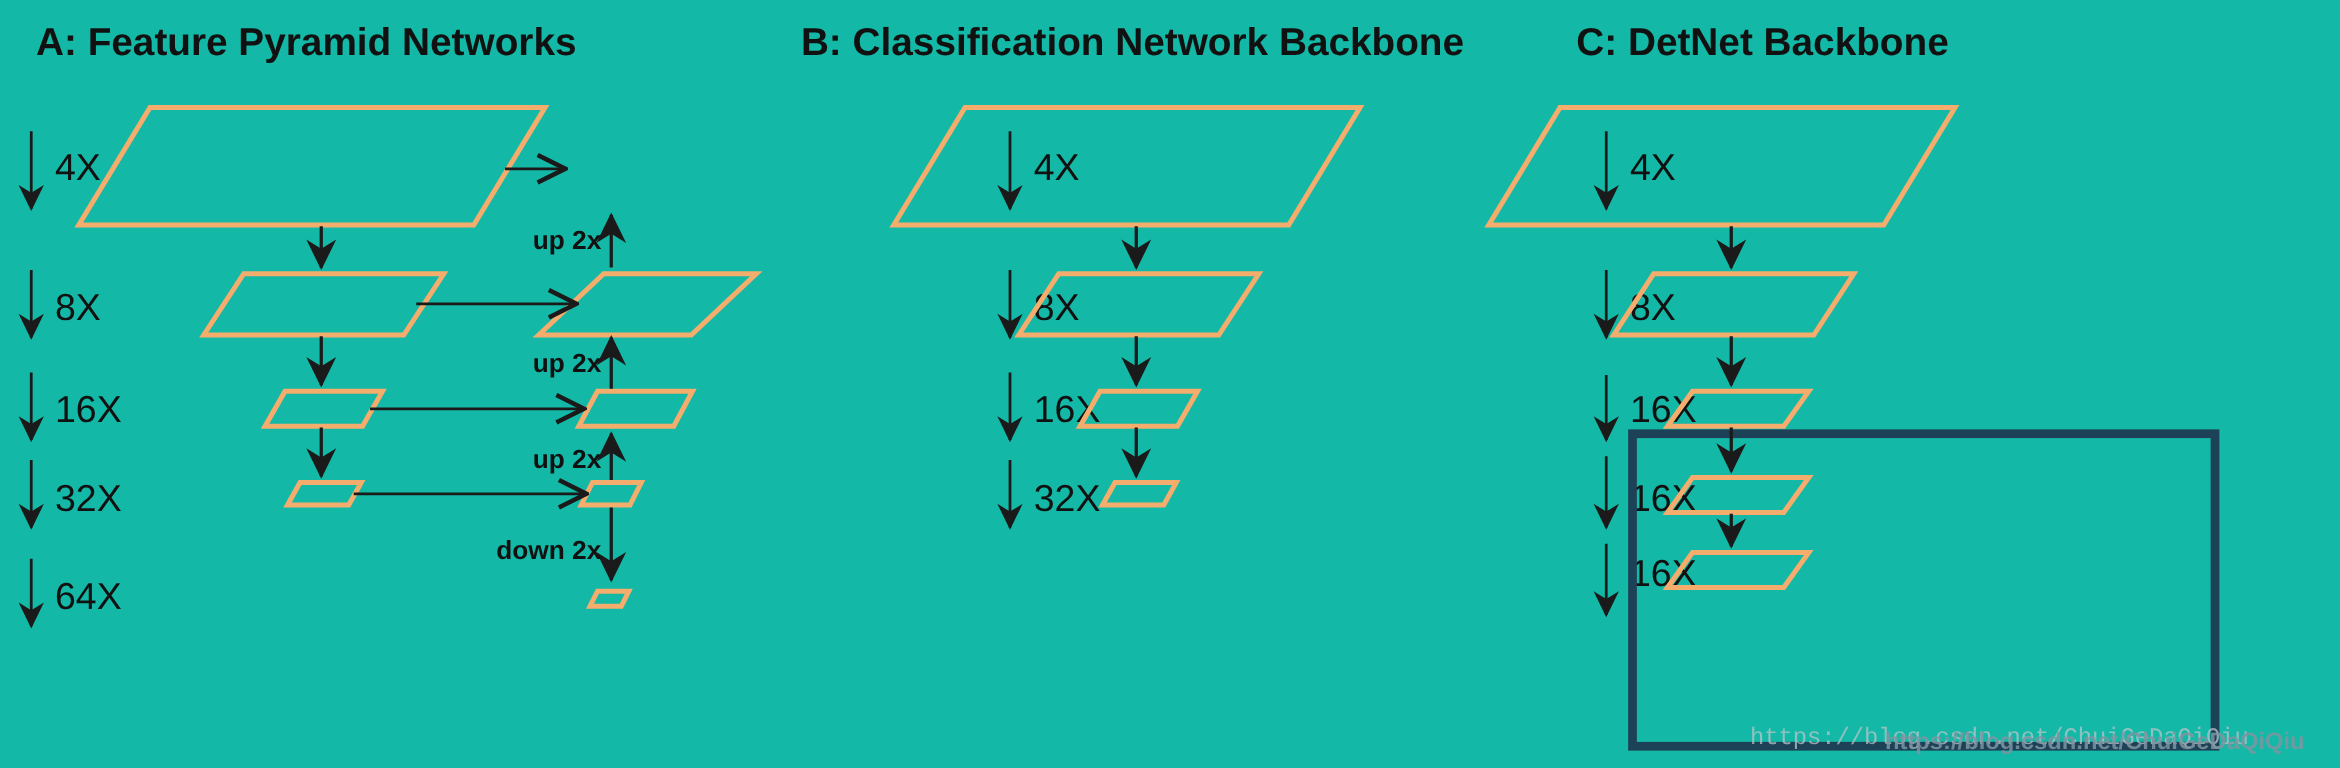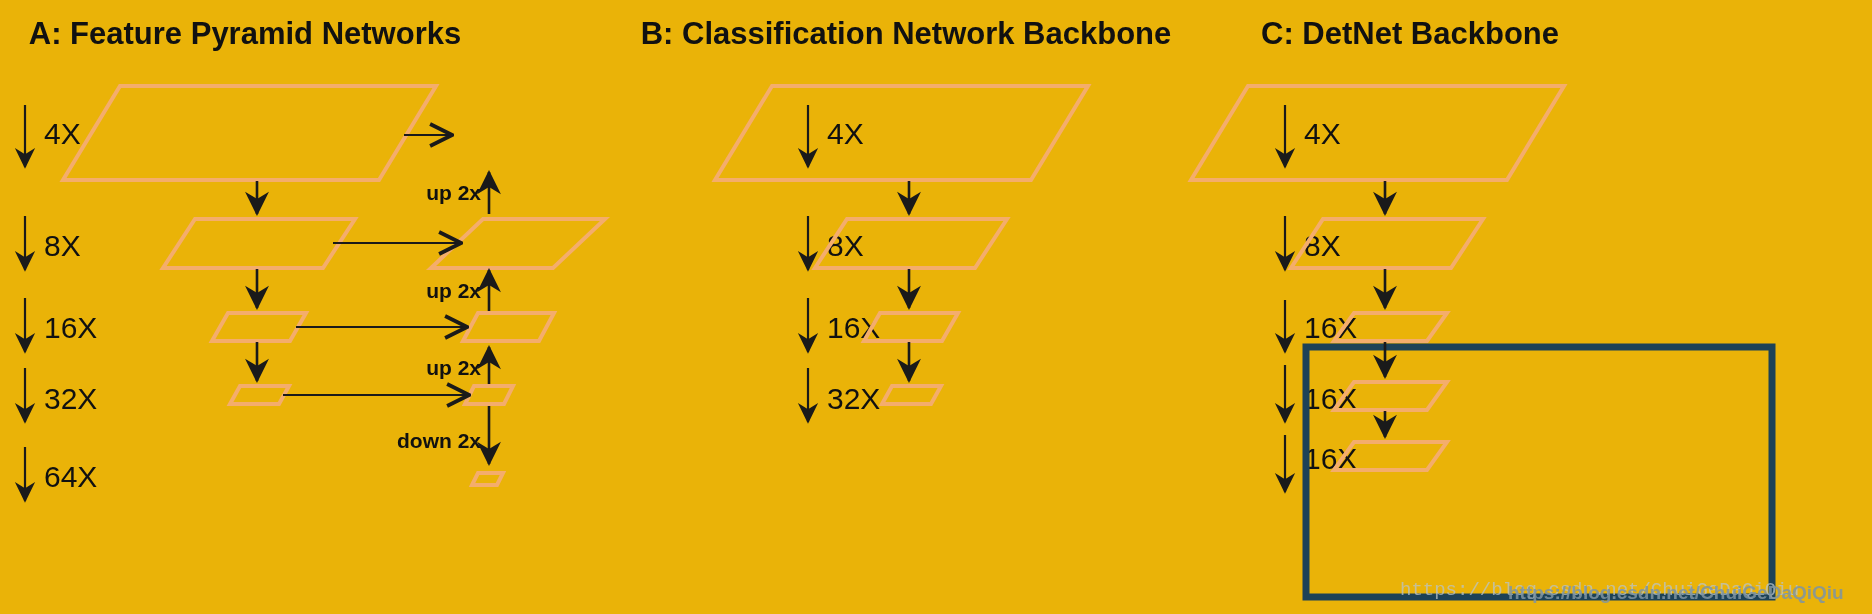--- a/index.html
+++ b/index.html
@@ -7,21 +7,21 @@
     padding: 0;
     background: #ffffff;
   }
   body {
     font-family: "Liberation Sans", sans-serif;
   }
   #figure {
     position: relative;
     width: 1872px;
     height: 614px;
-    background: #eab308;
+    background: #14b8a6;
     overflow: hidden;
   }
   #figure svg {
     display: block;
     width: 1872px;
     height: 614px;
   }
   .panel-title {
     font-family: "Liberation Sans", sans-serif;
     font-weight: bold;

